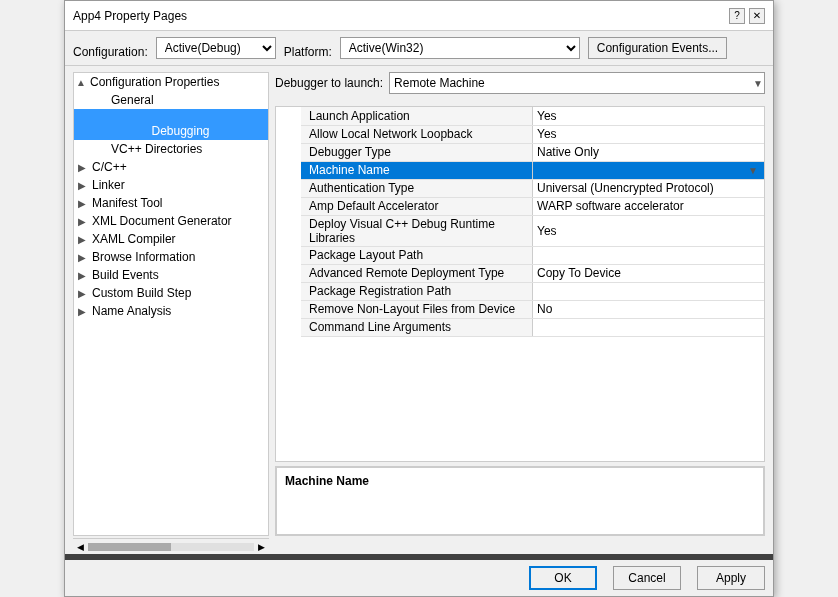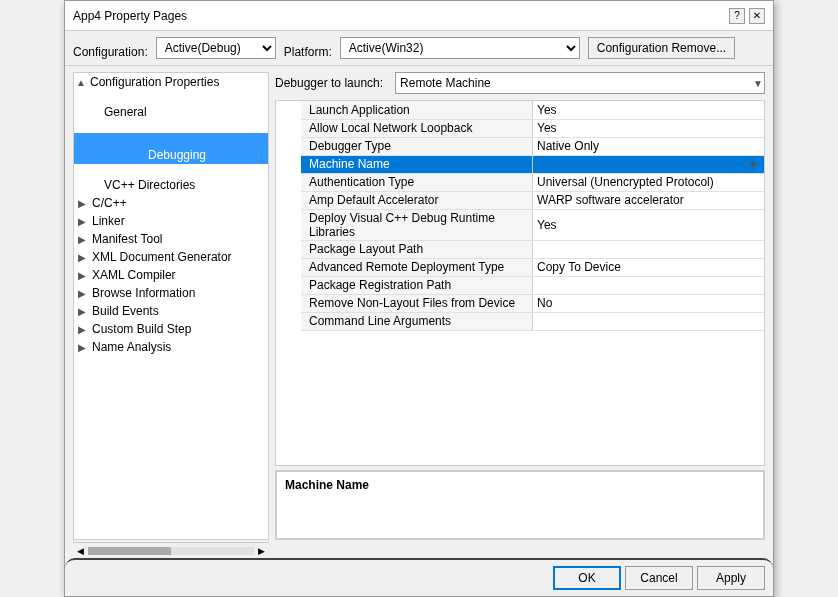--- a/index.html
+++ b/index.html
@@ -115,33 +115,33 @@
       font-weight: normal;
     }
     .tree-arrow {
       width: 12px;
       font-size: 10px;
       color: #555;
     }
     .tree-item.selected .tree-arrow {
       color: white;
     }
-    .tree-indent1 { padding-left: 16px; margin-top: 12px; }
+    .tree-indent1 { padding-left: 23px; }
     .right-panel {
       flex: 1;
       display: flex;
       flex-direction: column;
       gap: 4px;
       overflow: hidden;
     }
     .debugger-row {
       display: flex;
       align-items: center;
-      gap: 12px;
-      margin-bottom: 2px;
+      gap: 6px;
+      margin-bottom: 8px;
     }
     .debugger-label {
       font-size: 12px;
       color: #000;
     }
     .debugger-select-container {
       flex: 1;
       position: relative;
     }
     .debugger-select {
@@ -225,24 +225,23 @@
     }
     .info-desc {
       font-size: 12px;
       color: #000;
     }
     .bottom-bar {
       display: flex;
       justify-content: flex-end;
       align-items: center;
       padding: 6px 8px;
-      gap: 4px;
-      border-top: 2px solid #404040;
-      background: #f0f0f0;
-      border-radius: 10px;
+      gap: 16px;
+      border-top: 6px solid #404040;
+      background: #f0f0f0;
     }
     .bottom-btn {
       height: 24px;
       min-width: 68px;
       font-size: 12px;
       border: 1px solid #999;
       background: #f0f0f0;
       padding: 0 12px;
       cursor: pointer;
     }
@@ -293,21 +292,21 @@
       <select class="config-select">
         <option>Active(Debug)</option>
       </select>
     </div>
     <span class="config-label">Platform:</span>
     <div style="position:relative; display:inline-flex; align-items:center;">
       <select class="config-select config-select-wide">
         <option>Active(Win32)</option>
       </select>
     </div>
-    <button class="config-btn">Configuration Remove...</button>
+    <button class="config-btn">Configuration Events...</button>
   </div>
 
   <div class="main-content">
 
     <div class="sidebar">
 
       <div class="tree-item parent" style="padding-left:2px;">
         <span class="tree-arrow">▲</span>
         <span>Configuration Properties</span>
       </div>

